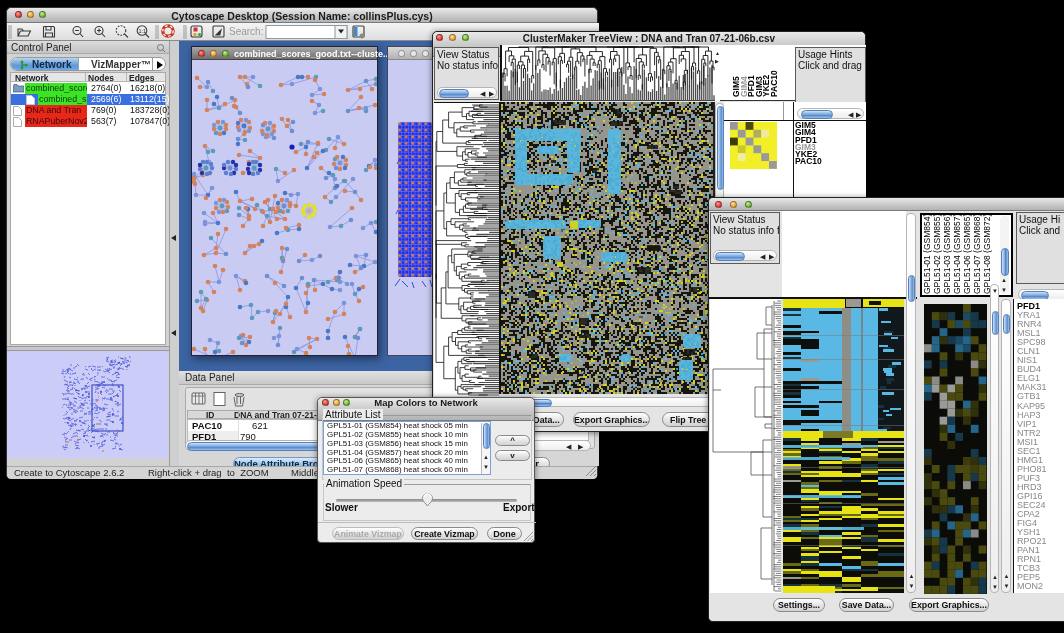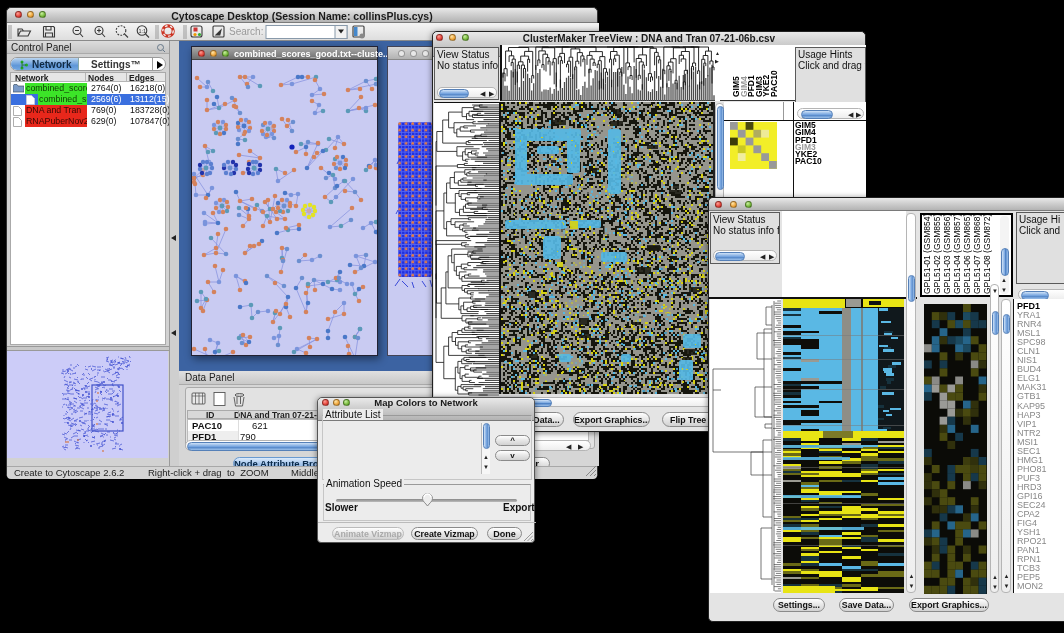--- a/index.html
+++ b/index.html
@@ -74,21 +74,21 @@
   <div class="a" style="left:3px;top:16px;width:156px;height:14px;background:#fff;border:1px solid #9a9a9a;border-radius:8px;overflow:hidden">
    <div class="a" style="left:0;top:0;width:68px;height:14px;background:linear-gradient(#b8d4f0,#5e96d8 55%,#7fb0e4);border-right:1px solid #8aa">
     <svg class="a" style="left:9px;top:2px" width="9" height="10">
             <circle cx="2" cy="2" r="1.5" fill="#2a2"></circle>
             <circle cx="2" cy="8" r="1.5" fill="#2a2"></circle>
             <circle cx="6.5" cy="5" r="1.5" fill="#2a2"></circle>
             <path d="M2 2v6M2 5h4" stroke="#272" stroke-width="0.8" fill="none"></path>
           </svg>
     <span class="a" style="left:21px;top:1px;font-size:10px;font-weight:bold;color:#102a44">Network</span>
    </div>
-   <span class="a" style="left:80px;top:1px;font-size:10px;font-weight:bold;color:#333">Settings™</span>
+   <span class="a" style="left:80px;top:1px;font-size:10px;font-weight:bold;color:#333">VizMapper™</span>
    <div class="a" style="left:141px;top:0;width:15px;height:14px;border-left:1px solid #9a9a9a">
     <div class="a" style="left:4px;top:3px;width:0;height:0;border-left:6px solid #000;border-top:4px solid transparent;border-bottom:4px solid transparent"></div>
    </div>
   </div>
 
   <div class="a" style="left:3px;top:31px;width:156px;height:273px;background:#fff;border:1px solid #aaa">
    <div class="a" style="left:0;top:0;width:154px;height:9px;background:#e6e6e6;border-bottom:1px solid #b5b5b5;font-size:8.5px;font-weight:bold;color:#222">
     <span class="a" style="left:4px;top:0">Network</span>
           <span class="a" style="left:77px;top:0">Nodes</span>
           <span class="a" style="left:118px;top:0">Edges</span>
@@ -126,21 +126,21 @@
     <span class="a" style="left:80px;top:0;color:#111">769(0)</span>
           <span class="a" style="left:119px;top:0;color:#111">183728(0)</span>
    </div>
    <div class="a" style="left:0;top:43px;width:154px;height:11px;font-size:8.8px">
     <svg class="a" style="left:2px;top:1px" width="9" height="10">
             <path d="M0.5 9.5V0.5h5l3 3v6z" fill="#fff" stroke="#999" stroke-width="0.8"></path>
           </svg>
     <div class="a" style="left:14px;top:0;width:62px;height:11px;background:#e8271b;overflow:hidden;color:#3a0a05">
             <span style="position:absolute;left:1px">RNAPuberNov2+!</span>
           </div>
-    <span class="a" style="left:80px;top:0;color:#111">629(0)</span>
+    <span class="a" style="left:80px;top:0;color:#111">563(7)</span>
           <span class="a" style="left:119px;top:0;color:#111">107847(0)</span>
    </div>
   </div>
 
   <div class="a" style="left:0;top:305px;width:162px;height:5px;background:#c8c8c8;border-top:1px solid #999;border-bottom:1px solid #999"></div>
   <div class="a" style="left:0;top:310px;width:161px;height:107px;background:#ccccf8;overflow:hidden">
         <svg width="161" height="107" style="position:absolute;left:0;top:0">
           <path d="M81 61l4 -0M84 63l-3 0M92 81l-4 -1M60 82l2 -2M112 95l1 0M64 15l0 -2M66 34l-4 -0M81 85l0 1M84 70l-0 -1M113 98l3 1M73 33l-2 -2M99 48l3 -0M111 85l-4 -1M108 53l4 -0M59 67l3 -1M60 42l4 1M62 35l-4 -2M101 29l1 -0M66 75l-3 1M62 49l-3 -1M111 81l-2 2M67 47l3 1M61 97l-3 -1M100 42l-2 -2M60 63l-2 0M77 52l4 -0M88 87l-3 -1M108 83l-2 -1M98 93l-3 2M106 65l-1 -2M57 95l-2 1M70 83l1 -1M65 75l-4 -1M87 86l1 -1M108 31l-4 -1M81 19l-3 -1M88 25l-1 2M112 69l2 0M63 17l-4 2M96 95l-4 1M83 75l-2 2M59 60l2 2M98 73l3 2M75 72l4 1M79 80l3 0M91 46l1 0M60 68l4 2M97 47l2 0M81 84l-4 1M57 65l-0 -1M96 56l1 2M70 15l-2 1M67 28l4 1M81 89l-2 1M67 50l3 2M106 46l1 -1M63 56l3 1M96 94l-2 -1M81 37l-3 -0M91 55l-2 1M112 52l-4 -2M106 17l2 0M73 80l-4 -1M81 16l3 -1M63 18l1 -0M92 69l3 2M95 31l-0 -1M56 54l2 -1M71 43l2 0M91 78l-1 1M108 21l4 1M63 52l1 2M77 62l3 1M110 53l1 -1M97 83l1 1M67 90l4 2M86 80l-2 2M105 43l-4 -0M87 79l-0 -2M102 19l3 -1M74 80l-3 -1M85 75l3 1M110 55l4 -2M68 58l-2 1M92 58l3 0M73 46l3 2M67 85l4 0M88 31l0 0M90 16l4 0M78 81l1 -0M95 20l0 -0M110 92l-2 -0M62 50l3 2M83 41l-3 0M109 25l3 -2M66 33l2 -1M76 66l-4 1M62 57l-2 -1M86 51l-1 -0M86 27l-3 1M92 58l3 0M105 34l2 1M107 41l-2 2M68 98l3 -1M69 75l-2 -2M103 49l3 -1M78 72l-4 -1M95 91l4 -2M84 78l0 1M66 20l-4 -2M87 57l1 -1M66 31l3 2M109 22l-4 2M82 78l-2 -0M85 50l1 -2M96 85l-3 -0M98 48l-3 -1M85 15l4 1M96 86l1 -0M90 56l4 1M70 91l2 1M102 48l4 2M95 78l2 -0M97 20l-1 -0M56 44l1 0M68 93l1 -1M93 62l0 -0M113 68l2 1M112 16l1 1M70 48l-4 -1M77 22l-2 2M87 57l4 0M113 68l3 -2M90 78l-4 2M64 54l-3 -0M90 19l4 -0M86 64l-1 -1M93 61l-2 1M72 15l-2 -2M64 77l-1 2M98 18l4 2M59 90l-1 -0M111 34l0 2M97 53l4 1M90 24l1 -0M67 18l0 -2M81 70l-0 -1M89 49l3 0M113 94l2 -1M62 89l3 0M76 37l2 0M89 67l2 -1M69 96l4 2M57 19l-2 -0M91 23l0 -2M60 71l0 1M77 54l-3 -1M98 84l-4 -2M102 66l2 -1M80 36l3 -1M93 97l-2 0M98 91l-1 -1M61 88l-4 -2M88 55l2 -1M100 20l-3 1M60 40l2 1M71 26l-1 1M76 24l2 0M108 93l4 -0M102 40l-2 -0M109 89l-2 -1M76 45l-1 -0M66 61l3 0M104 61l-3 1M106 38l-4 0M87 62l4 1M102 19l0 1M60 21l2 2M60 67l-3 1M93 35l-3 1M85 78l-1 -1M111 70l-0 0M97 73l4 -0M103 70l3 1M103 89l4 1M85 74l3 -0M79 26l2 2M77 28l-3 -0M72 95l-4 -1M62 68l2 -1M59 53l1 2M57 23l-3 -1M69 74l1 -1M66 38l-3 1M73 60l3 -0M70 89l4 -1M87 94l-0 -1M58 94l3 -0M86 57l-2 2M93 34l-4 -0M77 81l2 0M64 27l-2 -1M105 57l1 2M70 59l-3 1M55 83l3 1M60 37l2 -2M83 53l4 0M105 40l3 -0M108 22l3 -1M87 58l-3 1M73 40l-4 -1M82 74l-1 1M61 47l-0 2M103 69l-4 -0M96 34l1 -0M56 97l3 -1M91 38l-1 0M72 42l-1 1M70 31l2 -1M110 61l2 -1M103 22l-3 -2M94 73l-3 -0M104 64l-4 -1M64 24l-1 -2M108 50l0 1M99 83l-1 -1M79 15l-1 1M112 80l1 0M56 42l-1 1M61 46l0 1M103 65l-3 1M107 60l-1 0M63 74l4 0M96 84l-3 2M91 31l-4 -1M88 73l-2 2M76 53l-3 2M63 90l0 0M88 36l4 2M102 65l-3 1M72 89l-2 0M103 30l0 -2M57 29l4 2M93 40l2 1M77 64l3 -2M67 53l-3 -0M88 29l0 -1M88 42l1 -2M94 26l4 0M82 49l1 1M99 77l-0 2M104 86l-1 -0M88 90l0 0M80 90l-2 -2M97 90l2 0M99 40l1 -2M62 52l0 -0M58 72l0 -1M73 47l-2 -2M108 95l1 1M79 82l-3 1M88 90l-4 1M62 59l4 -2M69 39l-2 -2M107 82l-1 -1M89 18l-4 2M73 56l4 2M82 31l-2 2M107 30l3 -1M82 28l3 2M67 67l-3 2M58 23l2 -1M107 87l2 -1M95 93l-0 -2M68 40l2 -1M65 34l1 1M77 70l3 0M68 39l4 1M71 68l-4 2M81 58l0 -2M90 38l-2 1M60 38l2 -1M71 60l-3 2M112 17l-0 1M77 92l-0 -1M87 68l-1 1M100 57l0 1M95 58l4 -1M100 28l1 -1M81 79l3 1M69 55l-3 0M84 17l1 1M88 87l-3 -1M56 56l-1 -0M70 81l-4 2M88 60l3 -1M63 40l-4 -1M91 58l-2 0M60 83l-3 -1M64 72l3 1M59 48l-1 -1M111 18l-0 1M112 26l-0 1M57 34l4 -1M78 39l-1 -2M57 98l2 1M68 35l0 -1M82 92l-1 -1M112 65l-4 -0M93 19l-1 1M105 64l3 -0M78 85l-1 1M67 43l-3 0M65 31l-3 -0M73 52l4 1M105 31l-1 -2M95 44l-2 -2M66 36l-1 2M96 37l-1 -1M109 44l2 1M108 16l-2 -0M60 88l-2 1M85 19l-1 -1M57 27l1 -2M73 50l0 -1M96 36l2 1M64 31l-2 1M79 46l3 -1M72 43l-3 -2M56 67l1 1M112 39l2 2M68 72l1 2M105 34l1 -2M80 47l-4 -0M74 56l-2 -1M78 54l-3 1M69 22l-1 -0M64 63l2 0M96 16l-1 -1M59 48l-4 -0M89 53l-2 -1M56 43l4 0M70 70l-3 -0M91 94l-1 0M110 79l1 0M79 49l-2 1M106 46l4 -2M63 57l-2 -1M112 27l-3 -1M94 34l-4 0M78 34l-0 1M87 66l1 1M111 42l-1 2M73 74l2 1M111 83l-3 0M83 61l-1 -1M98 59l-2 -1M74 29l0 -1M59 20l-4 1M62 52l2 -0M64 87l3 -2M70 57l3 -0M97 35l2 -1M74 78l3 1M88 49l2 0M103 81l-3 -0M94 33l-3 -2M89 93l4 -1M95 49l1 -0M109 97l-4 1M62 18l-2 1M113 24l-2 -2M86 55l-1 -1M101 84l-2 -0M91 78l4 -0M95 60l3 -1M65 23l4 -1M83 24l-2 -2M88 26l1 -1M68 55l-1 -1M99 7l3 -1M100 8l-0 2M103 16l-0 -0M119 11l-3 0M115 13l-2 2M120 18l-0 1M117 8l-3 -1M101 7l-1 1M106 12l-3 -1M123 6l0 1M119 15l-1 1M120 15l3 -2M123 11l1 -1M122 6l1 -1M108 10l1 1M107 14l-1 -1M122 10l-3 -1M117 9l2 0M116 8l-3 -1M107 11l-3 0M108 10l0 2M103 17l-1 1M101 18l-0 2M104 11l1 -1M105 14l3 -1M103 10l3 -1M115 11l1 -1M114 17l2 1M111 13l-3 1M116 11l1 -0M108 9l1 0M111 6l1 -0M113 13l3 -1M110 18l2 -1M117 18l-1 1M101 18l-0 -1M120 14l3 1M119 12l3 -2M121 15l-2 1M110 12l3 -1M105 14l-3 0M118 12l-2 1M120 15l0 2M119 8l-1 -2M99 10l3 1M101 8l-1 1M114 17l-3 2M103 14l3 1M103 14l-0 -2M107 10l1 -1" stroke="#3a4ad0" stroke-width="0.8" fill="none" opacity="0.85"></path>
           <circle cx="90" cy="73" r="0.9" fill="#d4825c"></circle>
           <circle cx="61" cy="72" r="0.9" fill="#3a4ad0"></circle>
@@ -2050,20 +2050,22 @@
 
 <div class="a wsh" style="left:317px;top:397px;width:218px;height:146px;background:#ececec;border-radius:5px 5px 4px 4px;border:1px solid #555">
  <div class="tbar" style="height:23px;border-radius:5px 5px 0 0">
   <div class="tl tlr" style="left:4px;top:1px;width:7px;height:7px"></div>
   <div class="tl tly" style="left:14.5px;top:1px;width:7px;height:7px"></div>
   <div class="tl tlg" style="left:25px;top:1px;width:7px;height:7px"></div>
   <div class="ttl" style="top:-1px;font-size:9.5px">Map Colors to Network</div>
  </div>
  <span class="a" style="left:5px;top:11px;font-size:10px;color:#111;background:#ececec;padding:0 2px;z-index:3">Attribute List</span>
  <div class="a" style="left:4px;top:17px;width:210px;height:65px;border:1px solid #c6c6c6;border-top:1px solid #9a9a9a"></div>
+ <div class="a" style="left:5px;top:23px;width:168px;height:54px;background:#fff;border:1.5px solid #7aa0d4;font-size:7.9px;color:#111;line-height:8.85px;overflow:hidden;padding-left:3px">
+GPL51-01 (GSM854) heat shock 05 min<br>GPL51-02 (GSM855) heat shock 10 min<br>GPL51-03 (GSM856) heat shock 15 min<br>GPL51-04 (GSM857) heat shock 20 min<br>GPL51-06 (GSM865) heat shock 40 min<br>GPL51-07 (GSM868) heat shock 60 min</div>
  <div class="a" style="left:163px;top:24.5px;width:9px;height:51px;background:#f6f6f6;border-left:1px solid #bbb">
   <div class="vthumb" style="left:0.5px;top:0.5px;width:7px;height:26px"></div>
   <span class="arr" style="left:1px;top:30px;font-size:6px">▲</span>
   <span class="arr" style="left:1px;top:40px;font-size:6px">▼</span>
  </div>
  <div class="pill" style="left:177px;top:37px;width:35px;height:11px;font-size:8px;line-height:10px">^</div>
  <div class="pill" style="left:177px;top:52px;width:35px;height:11px;font-size:8px;line-height:10px">v</div>
  <span class="a" style="left:6px;top:80px;font-size:10px;color:#111;background:#ececec;padding:0 2px;z-index:3">Animation Speed</span>
  <div class="a" style="left:5px;top:86px;width:208px;height:37px;border:1px solid #c6c6c6;border-top:1px solid #9a9a9a"></div>
  <div class="a" style="left:18px;top:101px;width:181px;height:3px;background:linear-gradient(#888,#bbb);border-radius:2px"></div>

